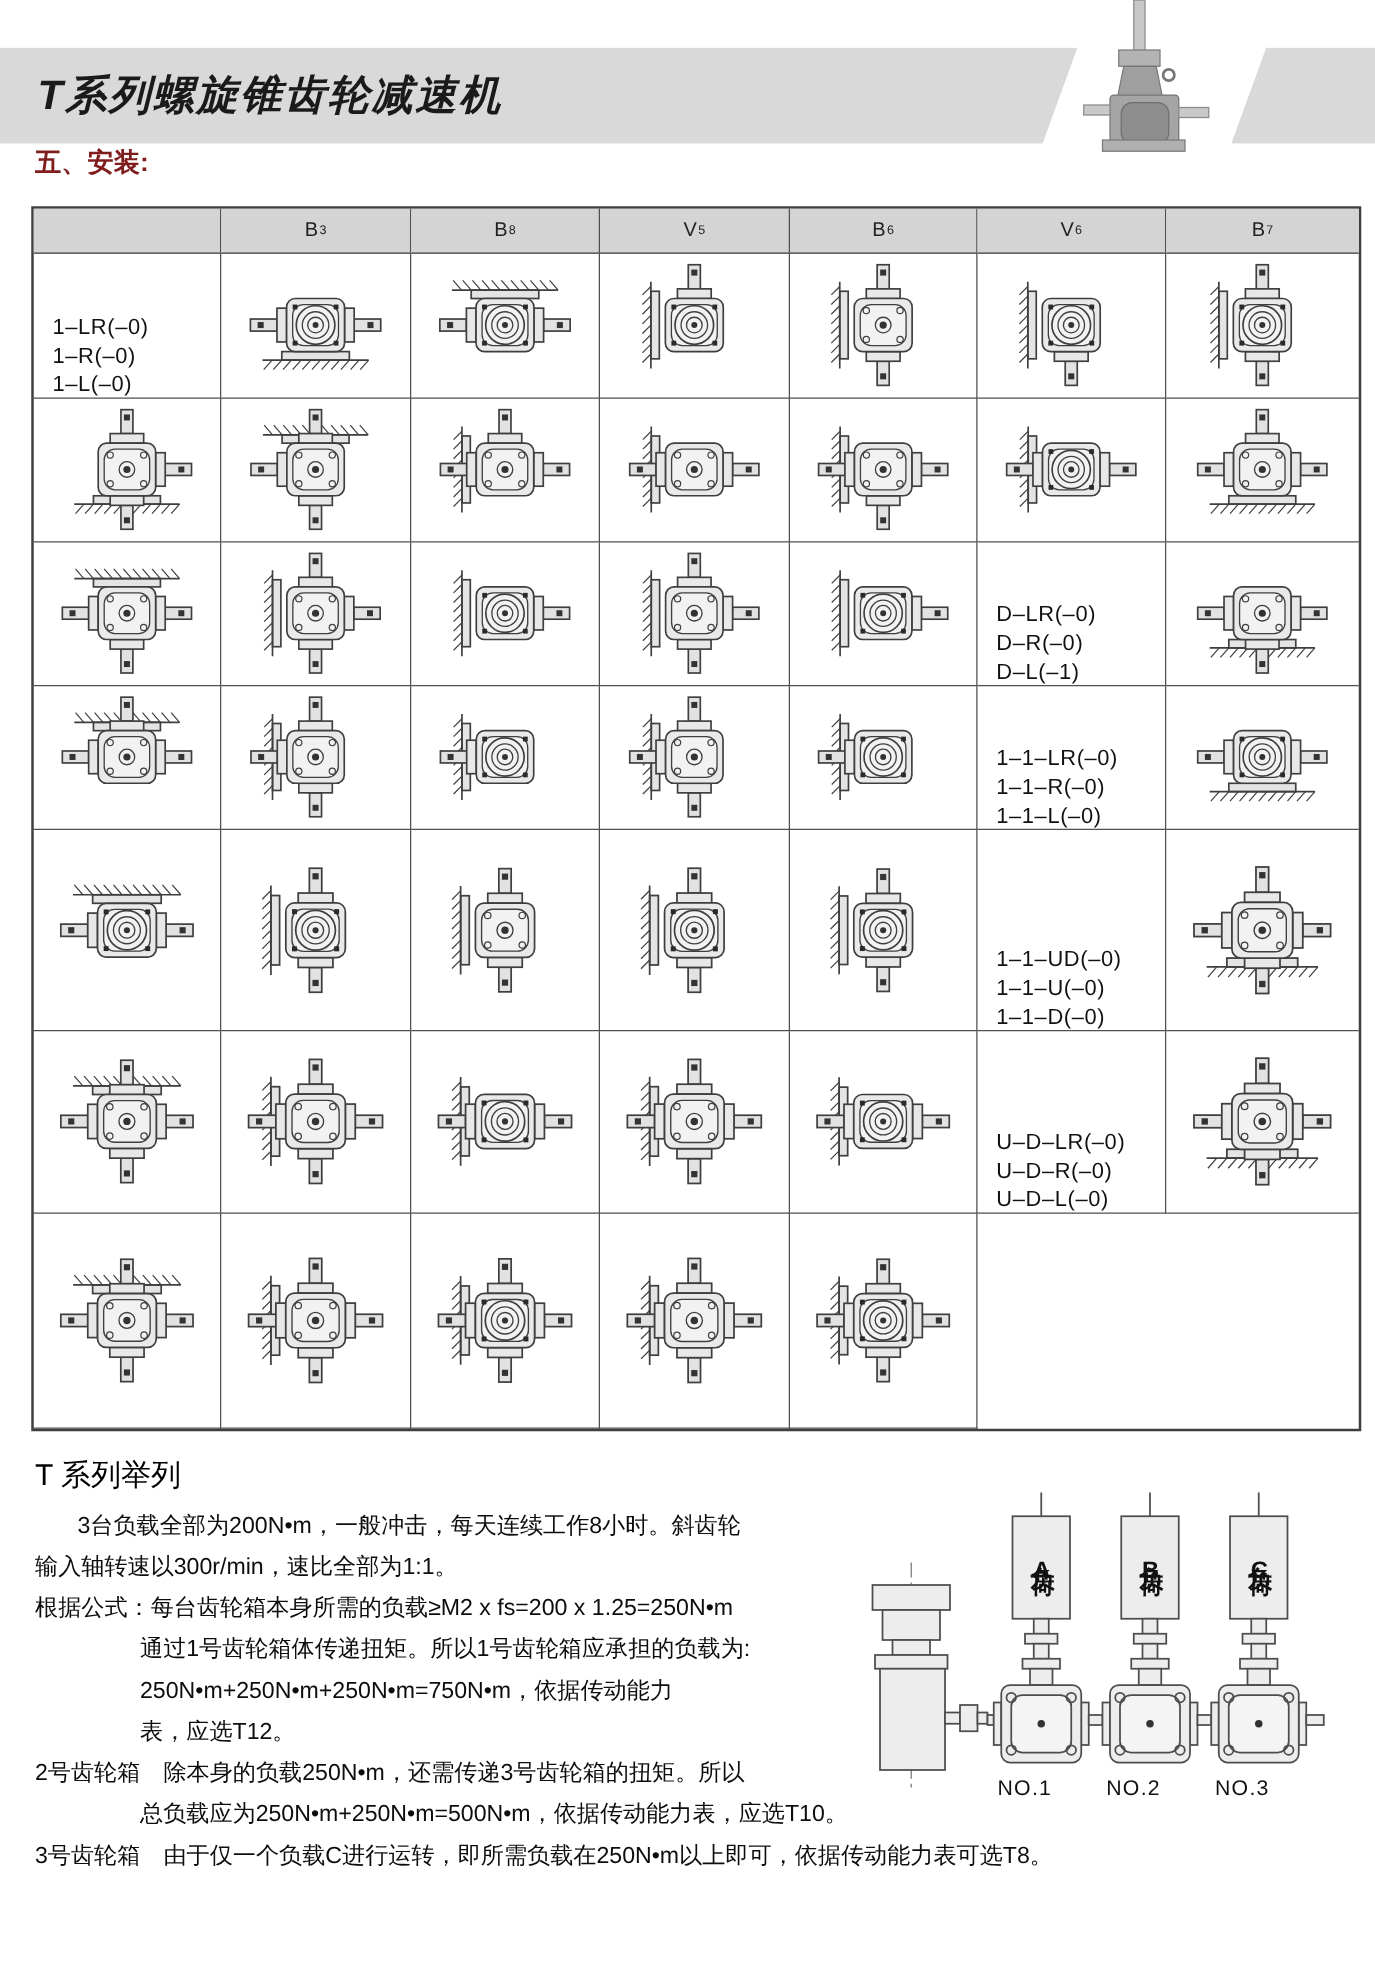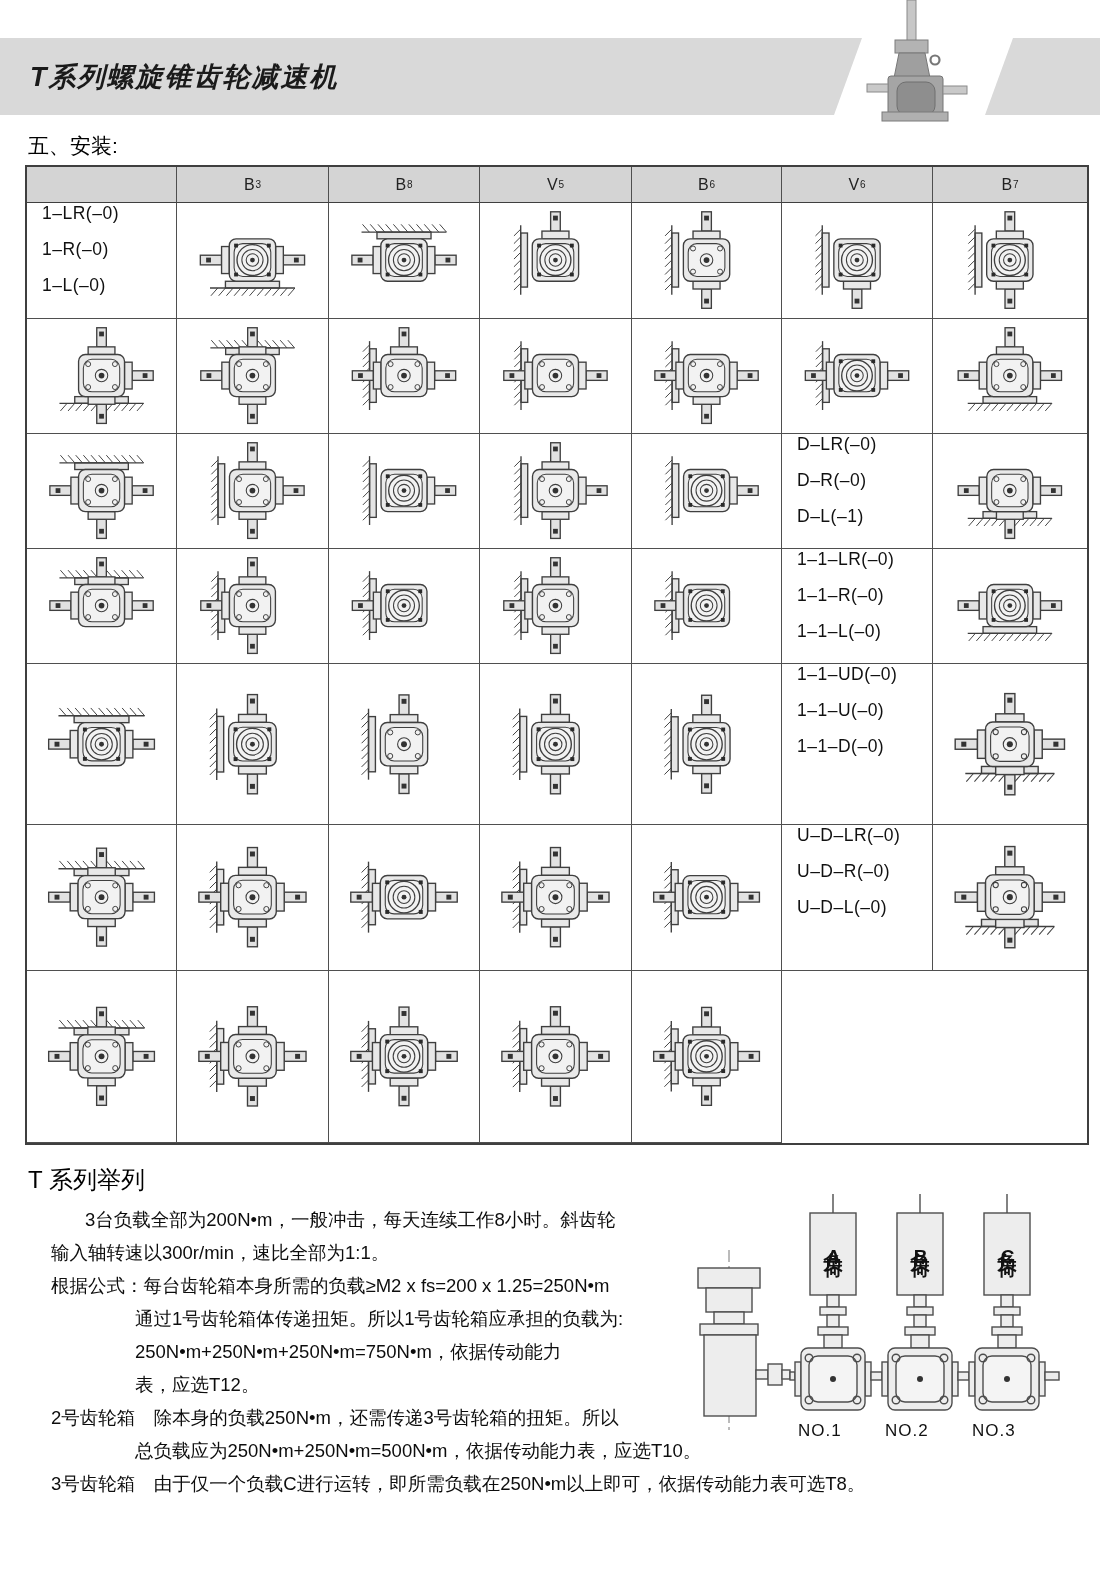--- a/index.html
+++ b/index.html
@@ -5,45 +5,45 @@
   html,body{margin:0;padding:0;background:#fff;}
   .page{position:relative;width:1100px;height:1583px;background:#fff;overflow:hidden;
         font-family:"Liberation Sans","DejaVu Sans",sans-serif;color:#111;}
 
   
   .banner{position:absolute;left:0;top:38px;width:862px;height:77px;background:#d9d9d9;
           clip-path:polygon(0 0,100% 0,calc(100% - 28px) 100%,0 100%);}
   .stripe2{position:absolute;left:985px;top:38px;width:115px;height:77px;background:#d9d9d9;
           clip-path:polygon(28px 0,100% 0,100% 100%,0 100%);}
   .page-title{position:absolute;left:30px;top:50%;transform:translateY(-50%);
-          font-size:27px;font-weight:bold;font-style:italic;letter-spacing:2px;color:#1a1a1a;}
+          font-size:33px;font-weight:bold;font-style:italic;letter-spacing:2px;color:#1a1a1a;}
   .photo{position:absolute;left:855px;top:0;}
 
-  .section-title{position:absolute;left:28px;top:132px;font-size:21px;font-weight:normal;color:#000000;}
+  .section-title{position:absolute;left:28px;top:116px;font-size:21px;font-weight:bold;color:#7f1d1d;}
 
   
   #install-table{position:absolute;left:25px;top:165px;display:grid;
       grid-template-columns:150px 152px 151px 152px 150px 151px 154px;
       grid-template-rows:36px 116px 115px 115px 115px 161px 146px 172px;
       border:2px solid #3f3f3f;background:#fff;}
   #install-table>div{border-right:1px solid #4f4f4f;border-bottom:1px solid #4f4f4f;
       box-sizing:border-box;min-width:0;min-height:0;}
   #install-table>div:nth-child(7n){border-right:none;}
   .th{background:#d4d4d4;display:flex;align-items:center;justify-content:center;
       font-size:16px;color:#222;border-bottom:1.5px solid #3f3f3f !important;}
   .th sub{font-size:10px;margin-left:1px;}
-  .label-cell{display:flex;flex-direction:column;justify-content:flex-start;gap:15px;
+  .label-cell{display:flex;flex-direction:column;justify-content:flex-end;gap:2px;
       padding-left:15px;font-size:17.5px;letter-spacing:0.5px;color:#111;}
   .draw-cell{display:flex;align-items:center;justify-content:center;}
   .draw-cell svg{width:92%;height:94%;}
 
   
   .example-heading{position:absolute;left:28px;top:1164px;font-size:24px;font-weight:normal;color:#000;}
   #example-lines{position:absolute;left:28px;top:1203px;width:1060px;}
-  .line{height:33px;line-height:33px;font-size:18.5px;white-space:nowrap;color:#0d0d0d;margin-left:23px;}
+  .line{height:33px;line-height:33px;font-size:18.5px;white-space:nowrap;color:#0d0d0d;}
   .ind-1{padding-left:34px;}
   .ind-2{padding-left:84px;}
 
   
   .diagram{position:absolute;left:670px;top:1188px;width:430px;height:265px;}
   .load-label{position:absolute;top:25px;width:46px;height:82px;display:flex;
       align-items:center;justify-content:center;writing-mode:vertical-rl;text-orientation:upright;
       font-size:19px;font-weight:bold;letter-spacing:4px;color:#111;}
   .no-label{position:absolute;top:233px;width:70px;font-size:17px;
       letter-spacing:1px;color:#111;}

